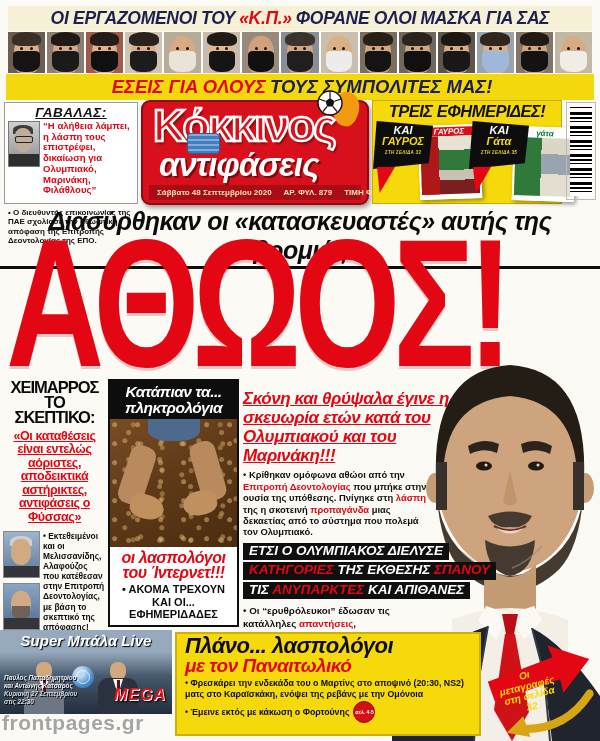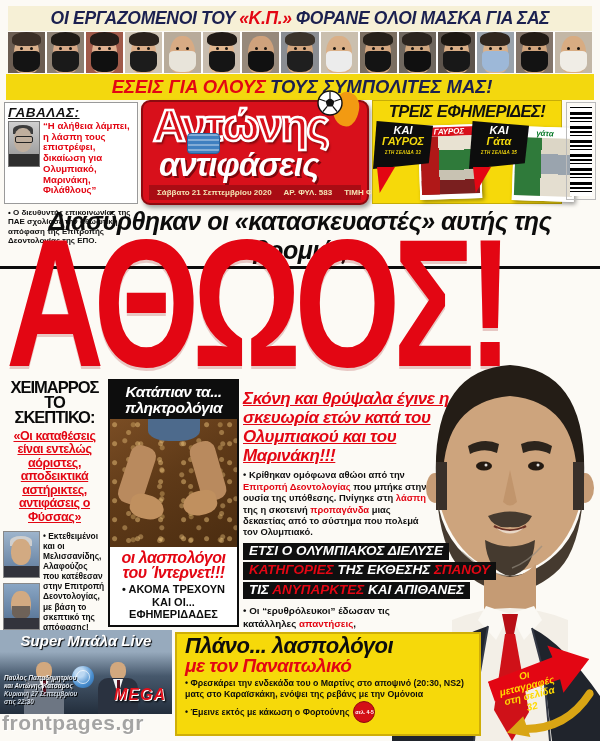--- a/index.html
+++ b/index.html
@@ -21,21 +21,21 @@
   .f-eyes::before,.f-eyes::after{content:"";position:absolute;width:3px;height:3px;border-radius:50%;background:#17120e;}
   .f-eyes::before{left:33%;} .f-eyes::after{right:33%;}
   .f-mask{position:absolute;left:14%;right:14%;top:47%;height:50%;border-radius:18% 18% 42% 42%;}
   .banner2{left:6px;top:74px;width:588px;height:26px;background:#f3d80e;
            display:flex;align-items:center;justify-content:center;
            font-style:italic;font-weight:900;font-size:18.5px;color:#1b2050;white-space:nowrap;}
 
   
   .gavalas{left:4px;top:102px;width:134px;height:102px;background:#fff;border:1px solid #9a9a9a;
            padding:2px 3px;box-sizing:border-box;}
-  .gav-title{font-weight:900;font-style:italic;font-size:13.5px;text-align:left;
+  .gav-title{font-weight:900;font-style:italic;font-size:13.5px;text-align:center;
              text-decoration:underline;letter-spacing:.5px;}
   .gav-row{display:flex;margin-top:1px;}
   .gav-photo{width:30px;height:44px;background:linear-gradient(#cfcfcf,#8f8f8f);position:relative;flex:none;border:1px solid #777;}
   .gav-photo .ph-head{position:absolute;left:5px;top:6px;width:18px;height:24px;border-radius:45%;background:#bfae9d;}
   .gav-photo .ph-hair{position:absolute;left:4px;top:3px;width:20px;height:9px;border-radius:50% 50% 0 0;background:#3c3c3c;}
   .gav-photo .ph-glasses{position:absolute;left:6px;top:14px;width:16px;height:5px;border:1px solid #222;border-radius:2px;}
   .gav-photo .ph-body{position:absolute;left:0;bottom:0;width:100%;height:12px;background:#2e2e2e;}
   .gav-quote{color:#e30613;font-weight:900;font-size:9.6px;line-height:1.12;padding-left:3px;}
   .gav-bullet{font-weight:800;font-size:8px;line-height:1.15;margin-top:12px;color:#111;}
 
@@ -308,26 +308,26 @@
     <div class="gav-bullet">• Ο διευθυντής επικοινωνίας της ΠΑΕ σχολίασε την αθωωτική απόφαση της Επιτροπής Δεοντολογίας της ΕΠΟ.</div>
   </div>
 
   <div class="abs logo-box">
     <div class="logo-flame"></div>
     <svg class="logo-ball" viewBox="0 0 26 26">
       <circle cx="13" cy="13" r="12" fill="#fff" stroke="#111" stroke-width="1.4"></circle>
       <polygon points="13,8 17.5,11.2 15.8,16.4 10.2,16.4 8.5,11.2" fill="#111"></polygon>
       <path d="M13,1.5 L13,8 M17.5,11.2 L24,9 M15.8,16.4 L20,21.5 M10.2,16.4 L6,21.5 M8.5,11.2 L2,9" stroke="#111" stroke-width="1.2" fill="none"></path>
     </svg>
-    <div class="logo1">Αντώνης</div>
+    <div class="logo1">Κόκκινος</div>
     <div class="logo-mask"></div>
     <div class="logo2">αντιφάσεις</div>
     <div class="logo-strip">
-      <span>Σάββατο 21 Σεπτεμβρίου 2020</span>
-      <span>ΑΡ. ΦΥΛ. 583</span>
+      <span>Σάββατο 48 Σεπτεμβρίου 2020</span>
+      <span>ΑΡ. ΦΥΛ. 879</span>
       <span>ΤΙΜΗ ΦΥΛΛΟΥ: ΕΥΡΩ 1,50</span>
     </div>
   </div>
 
   <div class="abs papers-box">
     <div class="papers-title">ΤΡΕΙΣ ΕΦΗΜΕΡΙΔΕΣ!</div>
     <div class="mini-cover c1">
       <div class="mc-mast1">ΓΑΥΡΟΣ</div>
       <div class="mc-body1"></div>
     </div>

